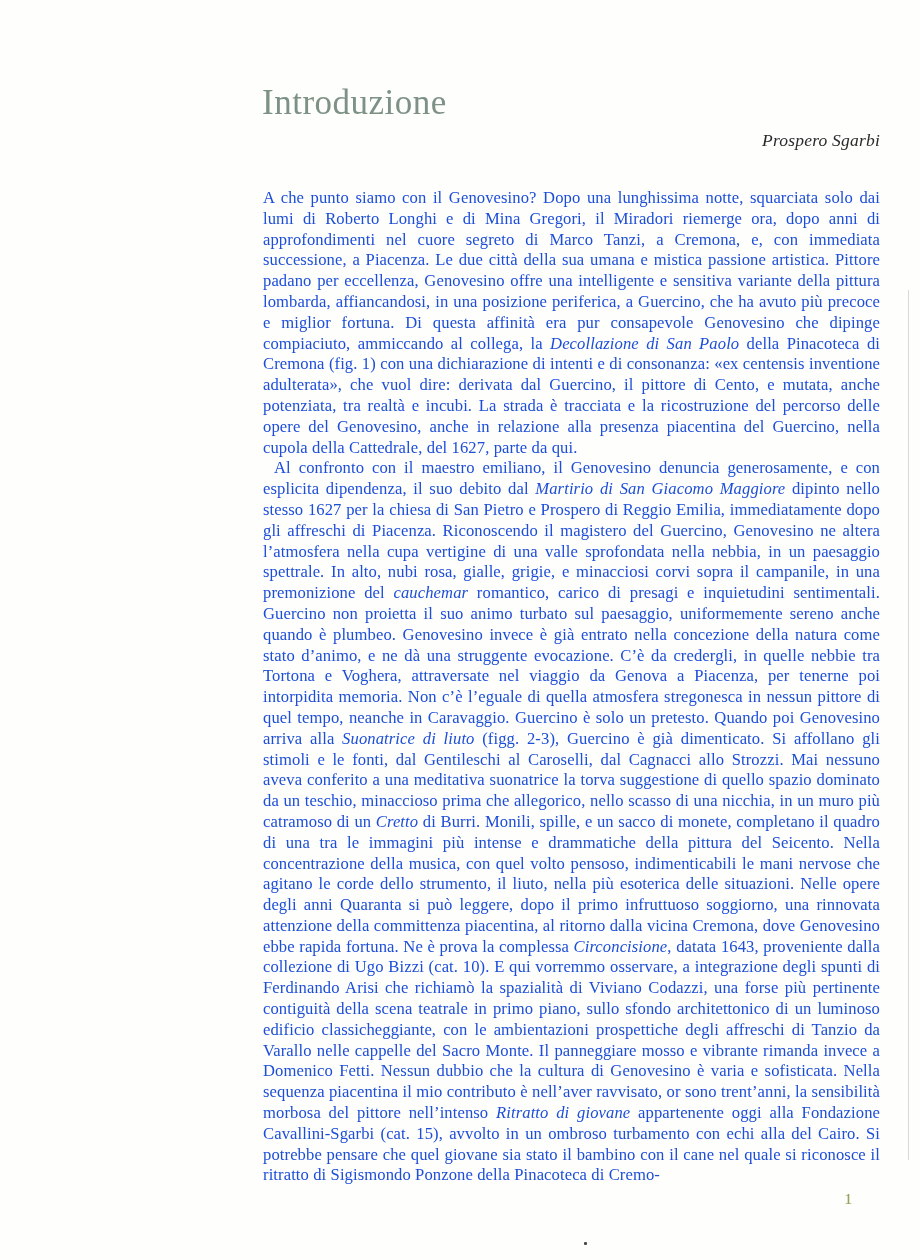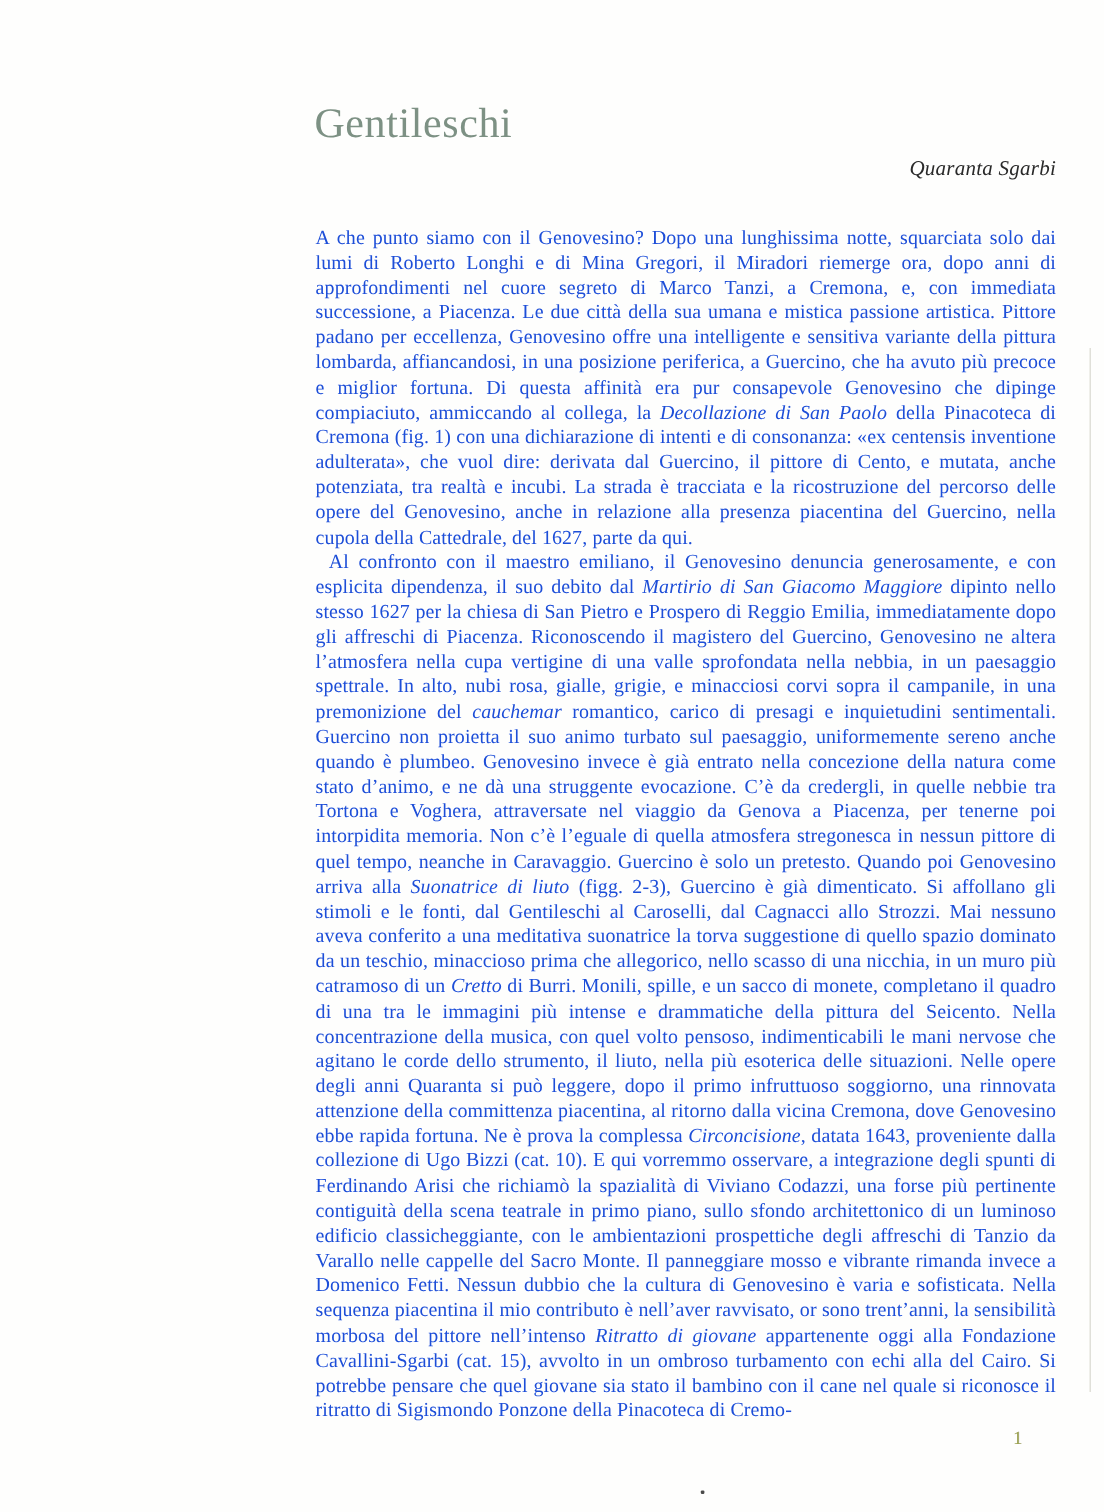--- a/index.html
+++ b/index.html
@@ -82,23 +82,23 @@
     height: 3px;
     background: #4a4a4a;
     border-radius: 1px;
   }
 </style>
 </head>
 <body>
 
 <div class="page">
 
-  <h1 class="title">Gentileschi</h1>
+  <h1 class="title">Introduzione</h1>
 
-  <div class="byline">Quaranta Sgarbi</div>
+  <div class="byline">Prospero Sgarbi</div>
 
   <div class="body-text" id="body-text">
       <p><span>A che punto siamo con il Genovesino? Dopo una lunghissima notte, squarciata solo dai lumi di Roberto Longhi e di Mina Gregori, il Miradori riemerge ora, dopo anni di approfondimenti nel cuore segreto di Marco Tanzi, a Cremona, e, con immediata successione, a Piacenza. Le due città della sua umana e mistica passione artistica. Pittore padano per eccellenza, Genovesino offre una intelligente e sensitiva variante della pittura lombarda, affiancandosi, in una posizione periferica, a Guercino, che ha avuto più precoce e miglior fortuna. Di questa affinità era pur consapevole Genovesino che dipinge compiaciuto, ammiccando al collega, la </span><span class="it">Decollazione di San Paolo</span><span> della Pinacoteca di Cremona (fig. 1) con una dichiarazione di intenti e di consonanza: «ex centensis inventione adulterata», che vuol dire: derivata dal Guercino, il pittore di Cento, e mutata, anche potenziata, tra realtà e incubi. La strada è tracciata e la ricostruzione del percorso delle opere del Genovesino, anche in relazione alla presenza piacentina del Guercino, nella cupola della Cattedrale, del 1627, parte da qui.</span></p>
       <p class="indent"><span>Al confronto con il maestro emiliano, il Genovesino denuncia generosamente, e con esplicita dipendenza, il suo debito dal </span><span class="it">Martirio di San Giacomo Maggiore</span><span> dipinto nello stesso 1627 per la chiesa di San Pietro e Prospero di Reggio Emilia, immediatamente dopo gli affreschi di Piacenza. Riconoscendo il magistero del Guercino, Genovesino ne altera l’atmosfera nella cupa vertigine di una valle sprofondata nella nebbia, in un paesaggio spettrale. In alto, nubi rosa, gialle, grigie, e minacciosi corvi sopra il campanile, in una premonizione del </span><span class="it">cauchemar</span><span> romantico, carico di presagi e inquietudini sentimentali. Guercino non proietta il suo animo turbato sul paesaggio, uniformemente sereno anche quando è plumbeo. Genovesino invece è già entrato nella concezione della natura come stato d’animo, e ne dà una struggente evocazione. C’è da credergli, in quelle nebbie tra Tortona e Voghera, attraversate nel viaggio da Genova a Piacenza, per tenerne poi intorpidita memoria. Non c’è l’eguale di quella atmosfera stregonesca in nessun pittore di quel tempo, neanche in Caravaggio. Guercino è solo un pretesto. Quando poi Genovesino arriva alla </span><span class="it">Suonatrice di liuto</span><span> (figg. 2-3), Guercino è già dimenticato. Si affollano gli stimoli e le fonti, dal Gentileschi al Caroselli, dal Cagnacci allo Strozzi. Mai nessuno aveva conferito a una meditativa suonatrice la torva suggestione di quello spazio dominato da un teschio, minaccioso prima che allegorico, nello scasso di una nicchia, in un muro più catramoso di un </span><span class="it">Cretto</span><span> di Burri. Monili, spille, e un sacco di monete, completano il quadro di una tra le immagini più intense e drammatiche della pittura del Seicento. Nella concentrazione della musica, con quel volto pensoso, indimenticabili le mani nervose che agitano le corde dello strumento, il liuto, nella più esoterica delle situazioni. Nelle opere degli anni Quaranta si può leggere, dopo il primo infruttuoso soggiorno, una rinnovata attenzione della committenza piacentina, al ritorno dalla vicina Cremona, dove Genovesino ebbe rapida fortuna. Ne è prova la complessa </span><span class="it">Circoncisione</span><span>, datata 1643, proveniente dalla collezione di Ugo Bizzi (cat. 10). E qui vorremmo osservare, a integrazione degli spunti di Ferdinando Arisi che richiamò la spazialità di Viviano Codazzi, una forse più pertinente contiguità della scena teatrale in primo piano, sullo sfondo architettonico di un luminoso edificio classicheggiante, con le ambientazioni prospettiche degli affreschi di Tanzio da Varallo nelle cappelle del Sacro Monte. Il panneggiare mosso e vibrante rimanda invece a Domenico Fetti. Nessun dubbio che la cultura di Genovesino è varia e sofisticata. Nella sequenza piacentina il mio contributo è nell’aver ravvisato, or sono trent’anni, la sensibilità morbosa del pittore nell’intenso </span><span class="it">Ritratto di giovane</span><span> appartenente oggi alla Fondazione Cavallini-Sgarbi (cat. 15), avvolto in un ombroso turbamento con echi alla del Cairo. Si potrebbe pensare che quel giovane sia stato il bambino con il cane nel quale si riconosce il ritratto di Sigismondo Ponzone della Pinacoteca di Cremo-</span></p>
     </div>
 
   <div class="page-number">1</div>
 
   <div class="scan-line-right"></div>
 

